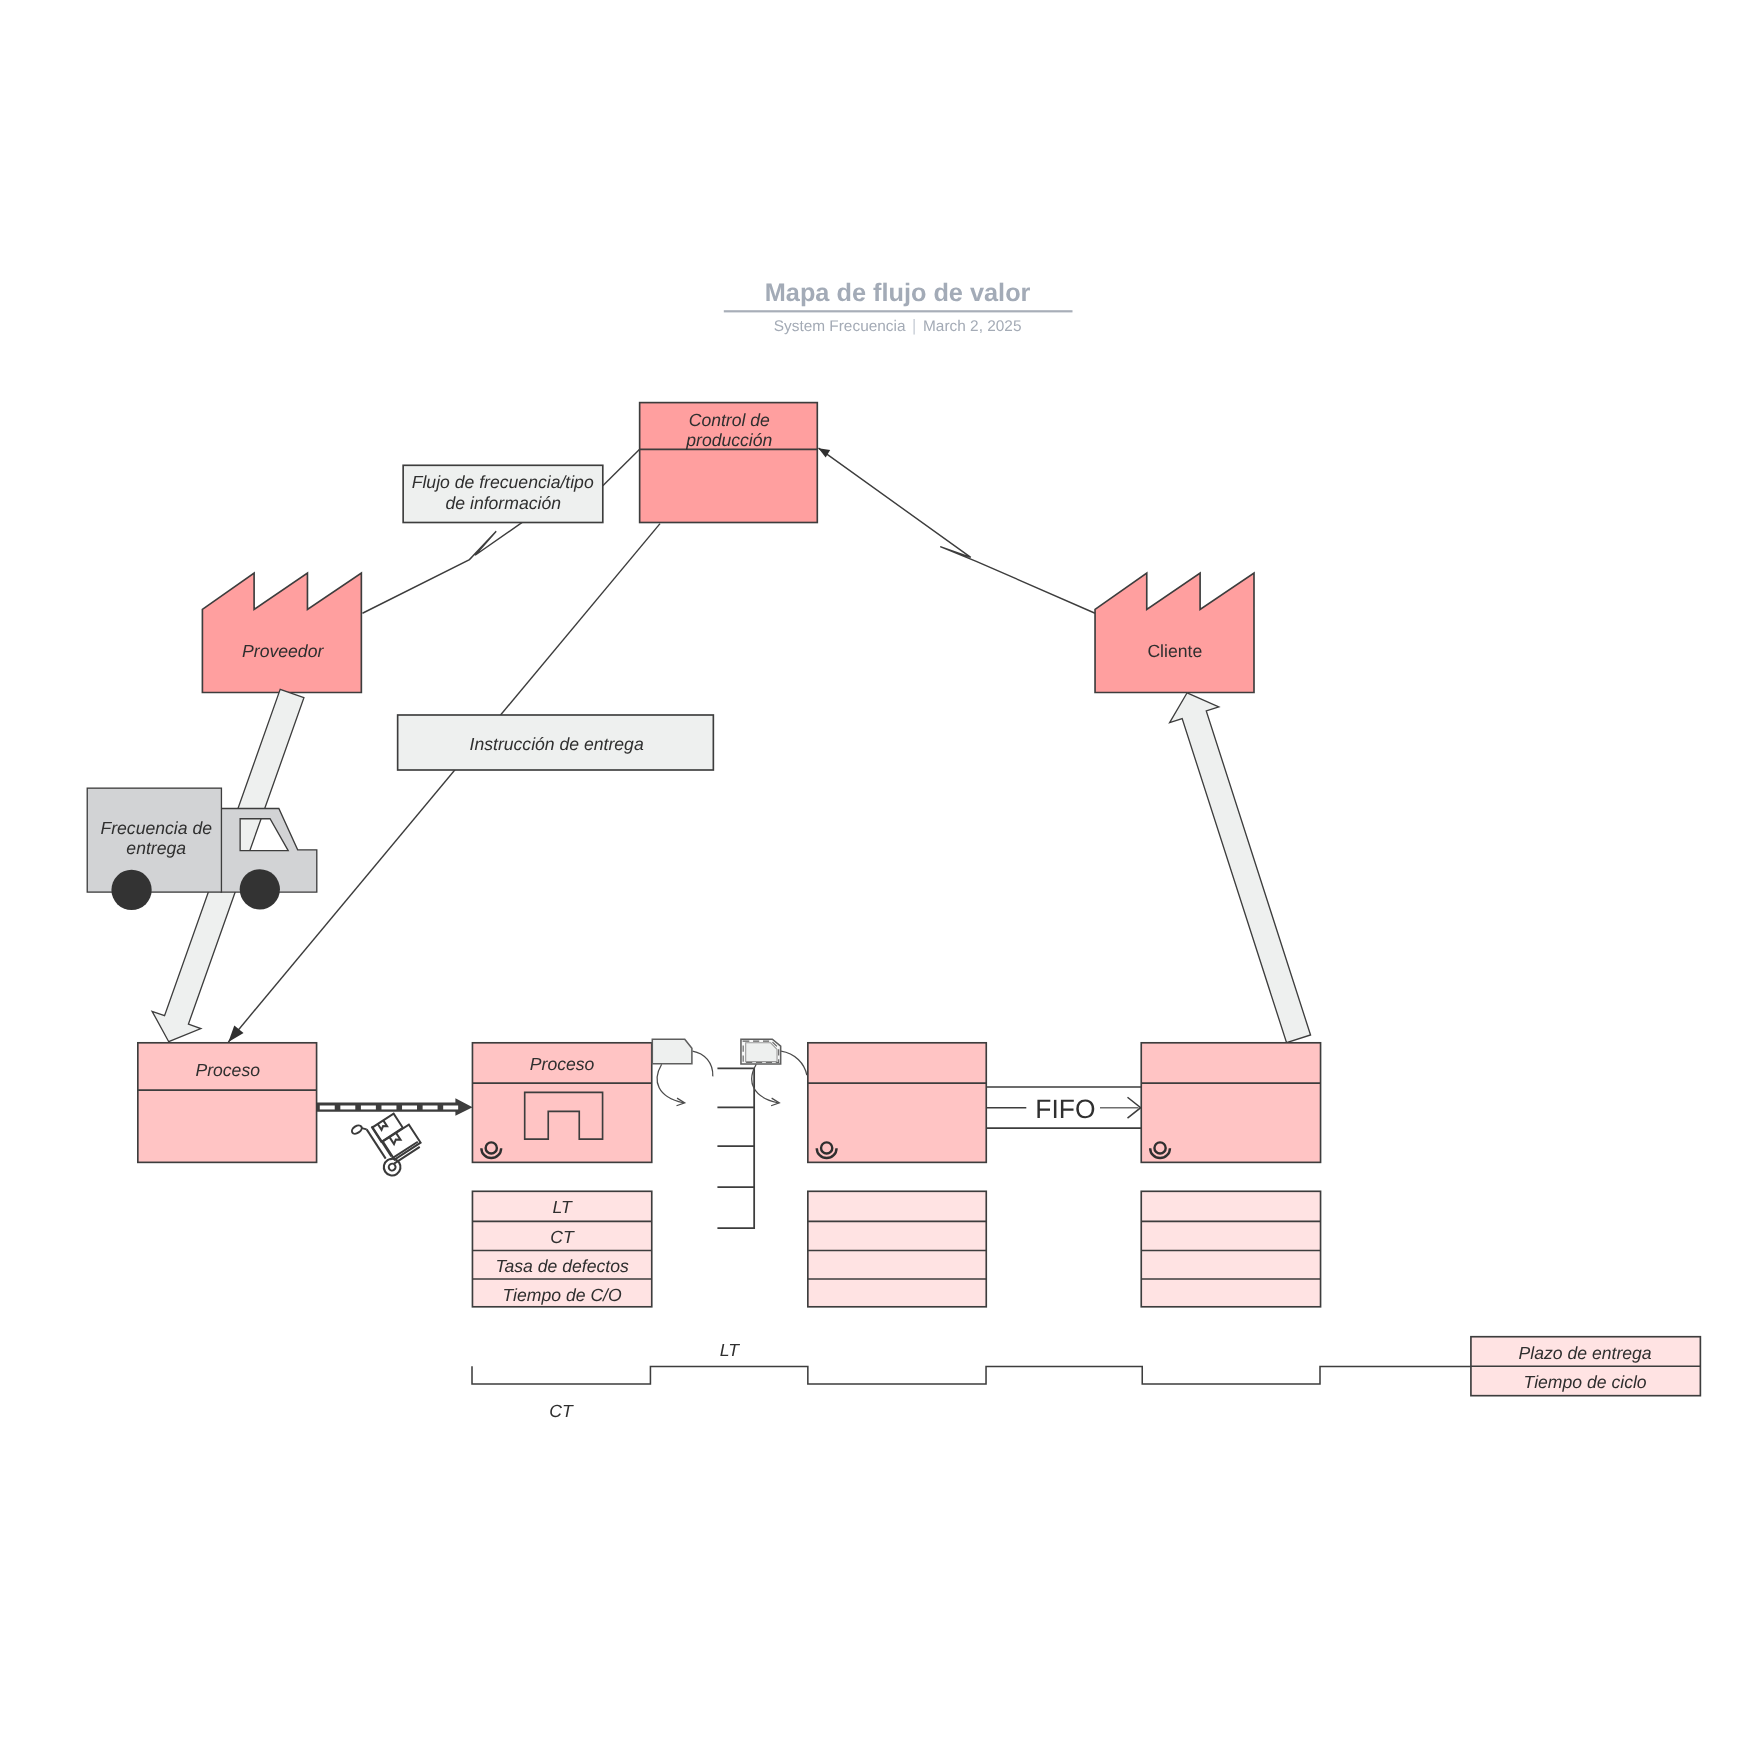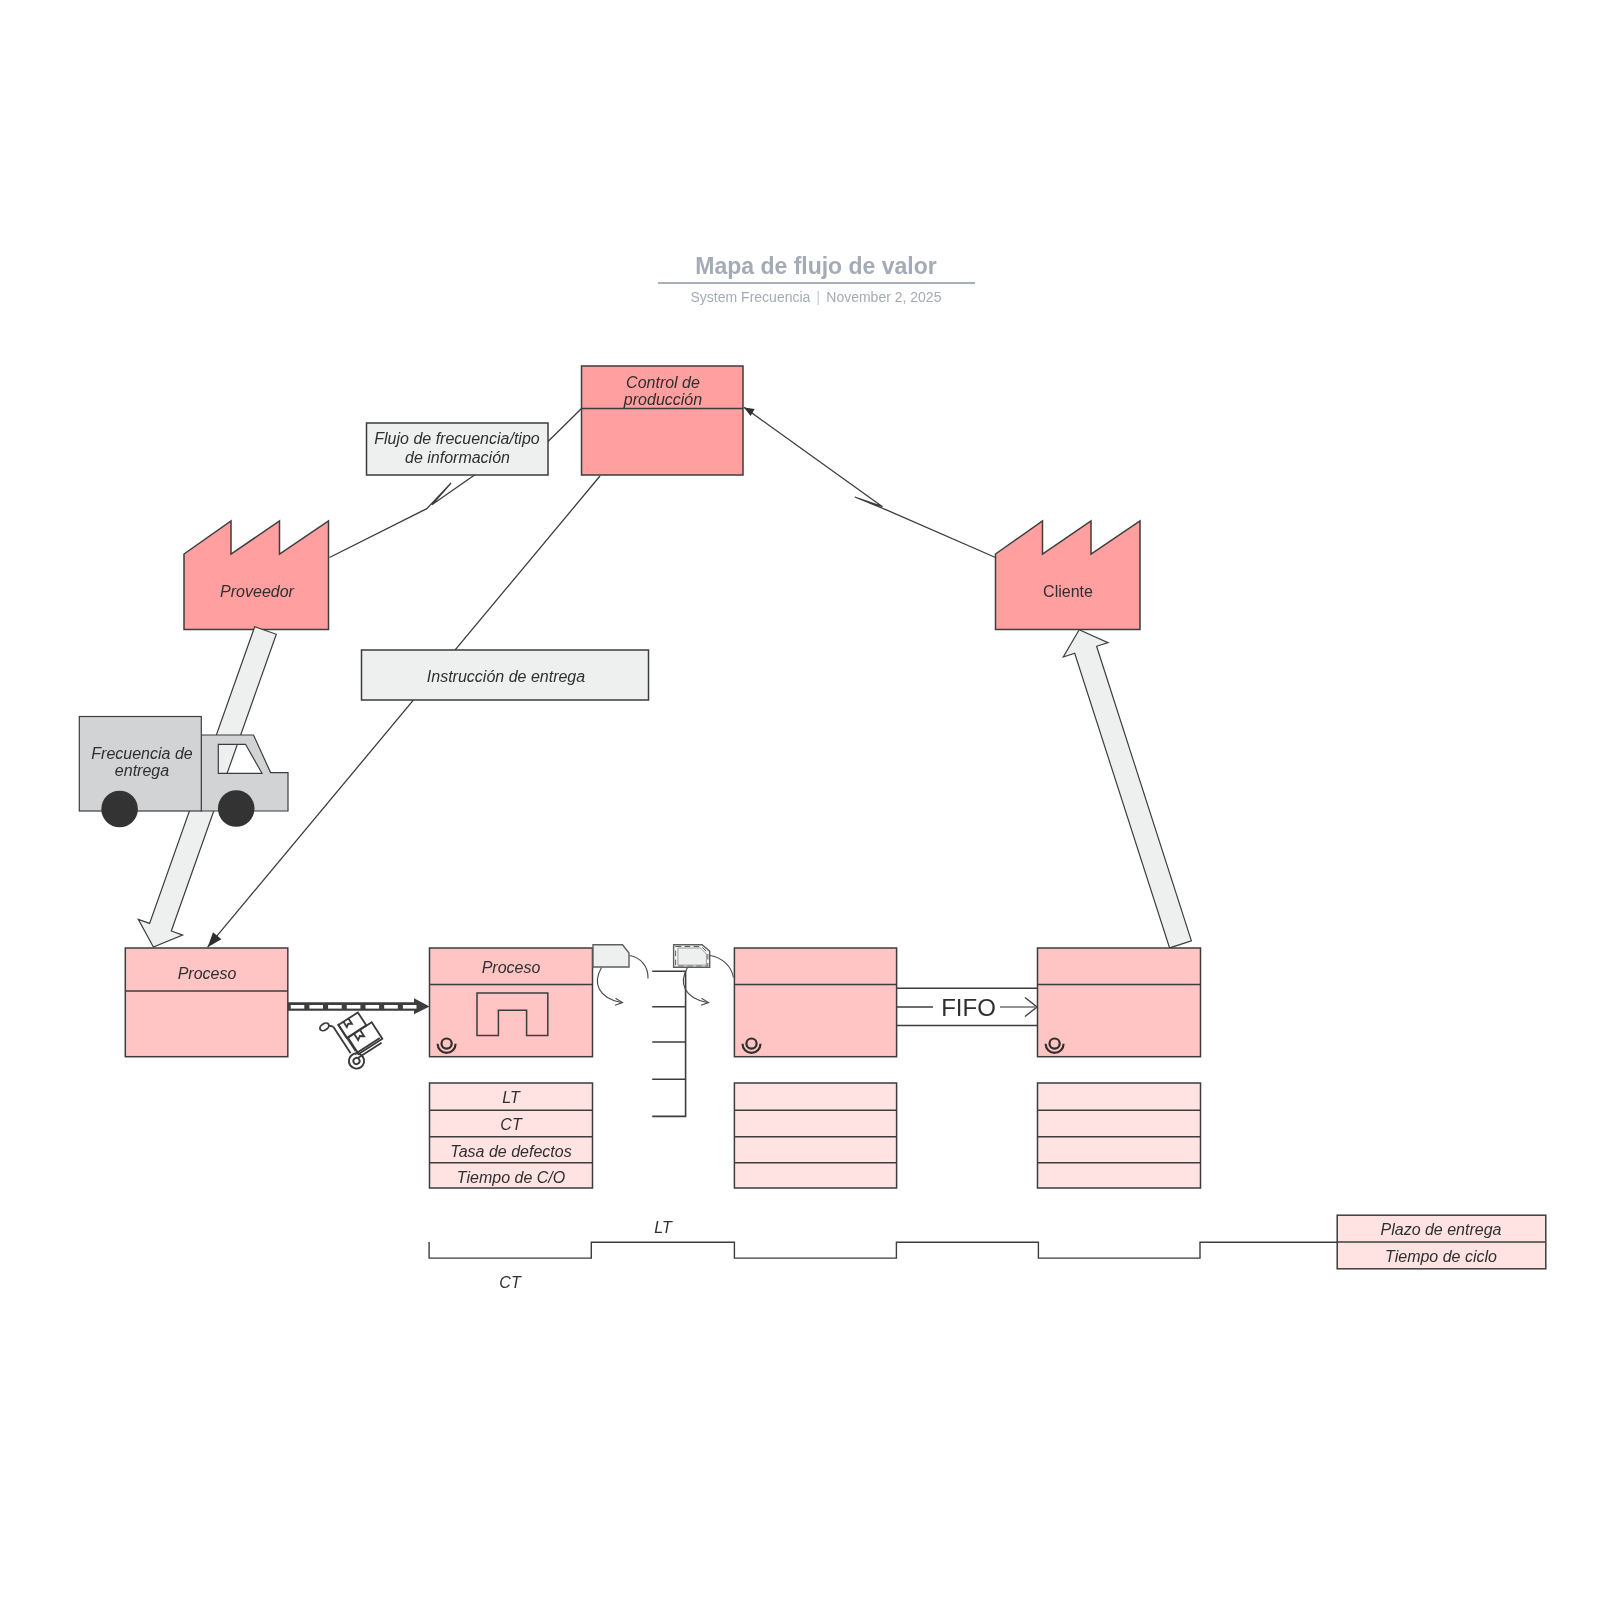--- a/index.html
+++ b/index.html
@@ -14,21 +14,21 @@
 
   .sv-txt{font-family:"Liberation Sans",sans-serif;font-style:italic;fill:#2f2f2f;}
   .sv-txt-n{font-family:"Liberation Sans",sans-serif;fill:#2f2f2f;}
 </style>
 </head>
 <body>
 
 <div id="stage">
   <div class="hdr" id="title">Mapa de flujo de valor</div>
   <div id="title-rule"></div>
-  <div class="hdr" id="subtitle"><span>System Frecuencia</span><span class="sep">|</span><span>November 2, 2025</span></div>
+  <div class="hdr" id="subtitle"><span>System Frecuencia</span><span class="sep">|</span><span>March 2, 2025</span></div>
 
   <svg id="diagram" viewBox="0 0 1600 1600">
 
     <g fill="none" stroke="#3d3d3d" stroke-width="1.3">
 
       <path d="M329.5,557.5 L426.8,508.7 L451.1,483 L431.9,504.8 L476,474" stroke-linejoin="miter"></path>
 
       <path d="M548,441.5 L581.5,408.5"></path>
 
       <path d="M995.5,557.5 L887.5,510.3 L854.8,497.0 L882.5,506.7 L744.1,407.4" stroke-linejoin="miter"></path>

